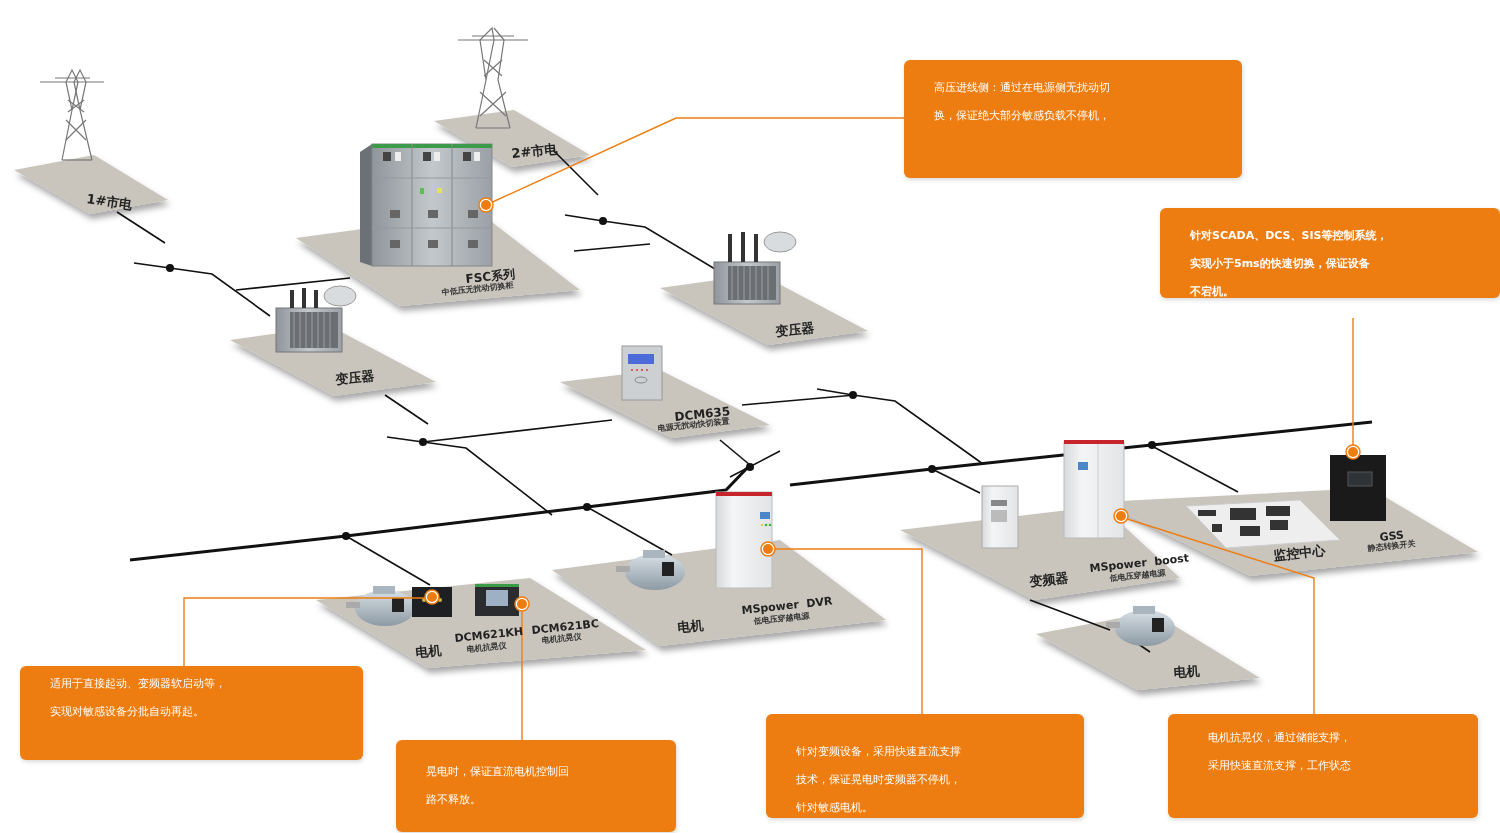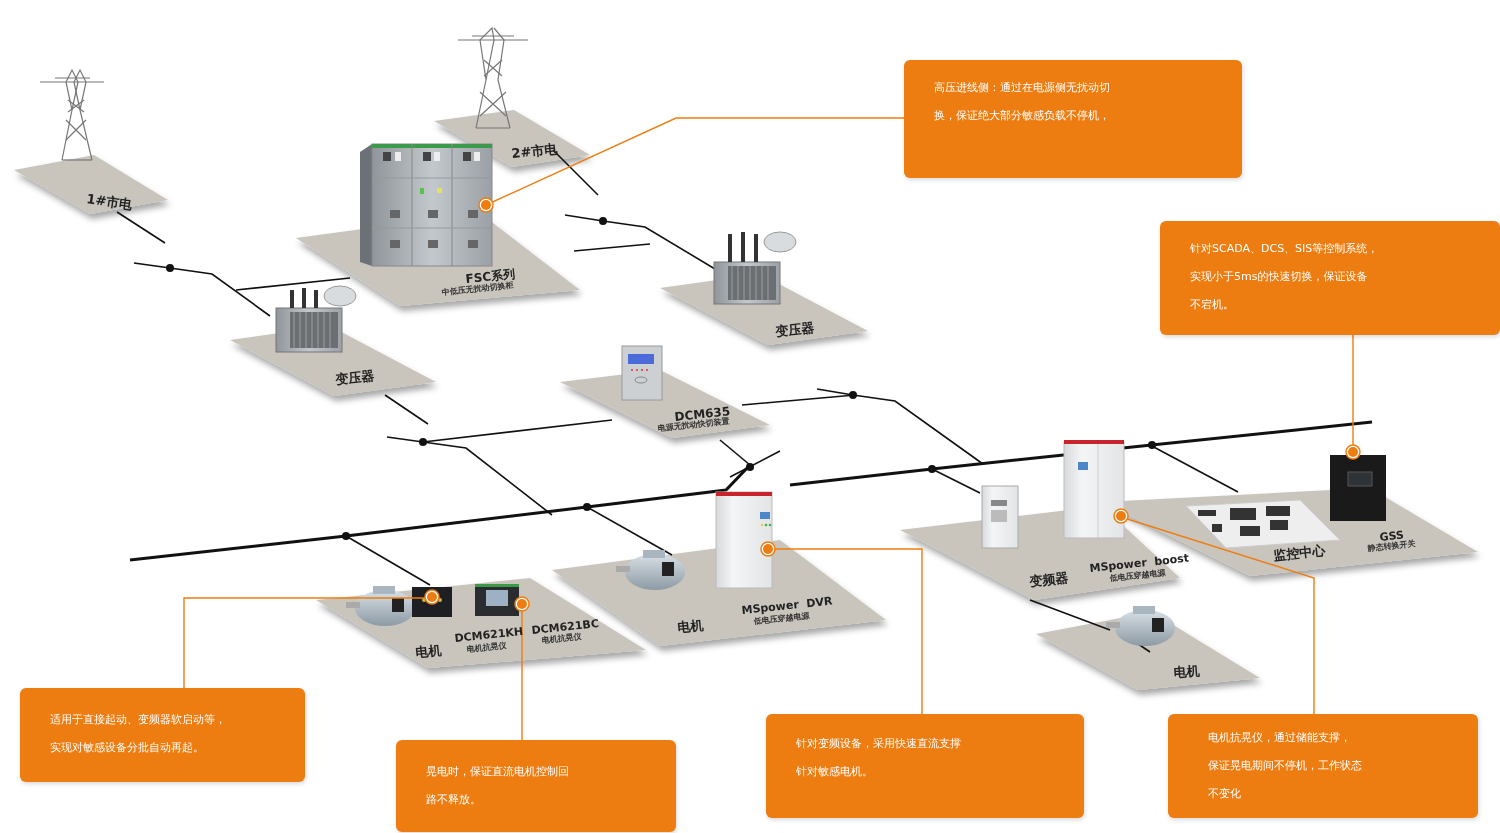--- a/index.html
+++ b/index.html
@@ -311,34 +311,34 @@
   <text class="plat-label" x="1174" y="677" font-size="13" transform="rotate(-4 1174 677)">电机</text>
   <text class="plat-label" x="1274" y="560" font-size="13" transform="rotate(-6 1274 560)">监控中心</text>
   <text class="plat-label" x="1380" y="541" font-size="11" transform="rotate(-6 1380 541)">GSS</text>
   <text class="plat-sub" x="1368" y="551" font-size="8" transform="rotate(-6 1368 551)">静态转换开关</text>
 </svg>
 
 <div class="callout" style="left:904px; top:60px; width:338px; height:118px;">
   <span>高压进线侧：通过在电源侧无扰动切</span>
   <span>换，保证绝大部分敏感负载不停机，</span>
 </div>
-<div class="callout" style="left:1160px; top:221px; width:340px; height:114px;">
+<div class="callout" style="left:1160px; top:208px; width:340px; height:90px;font-weight:bold;">
   <span>针对SCADA、DCS、SIS等控制系统，</span>
   <span>实现小于5ms的快速切换，保证设备</span>
   <span>不宕机。</span>
 </div>
-<div class="callout" style="left:20px; top:688px; width:285px; height:94px; padding-top:18px;">
+<div class="callout" style="left:20px; top:666px; width:343px; height:94px; padding-top:4px;">
   <span>适用于直接起动、变频器软启动等，</span>
   <span>实现对敏感设备分批自动再起。</span>
 </div>
 <div class="callout" style="left:396px; top:740px; width:280px; height:92px; padding-top:18px;">
   <span>晃电时，保证直流电机控制回</span>
   <span>路不释放。</span>
 </div>
-<div class="callout" style="left:766px; top:714px; width:318px; height:104px; padding-top:16px;">
+<div class="callout" style="left:766px; top:714px; width:318px; height:104px; padding-top:24px;">
   <span>针对变频设备，采用快速直流支撑</span>
+  <span>技术，保证晃电时变频器不停机，</span>
   <span>针对敏感电机。</span>
 </div>
 <div class="callout" style="left:1168px; top:714px; width:310px; height:104px; padding-top:10px; padding-left:40px;">
   <span>电机抗晃仪，通过储能支撑，</span>
-  <span>保证晃电期间不停机，工作状态</span>
-  <span>不变化</span>
+  <span>采用快速直流支撑，工作状态</span>
 </div>
 
 </body></html>

